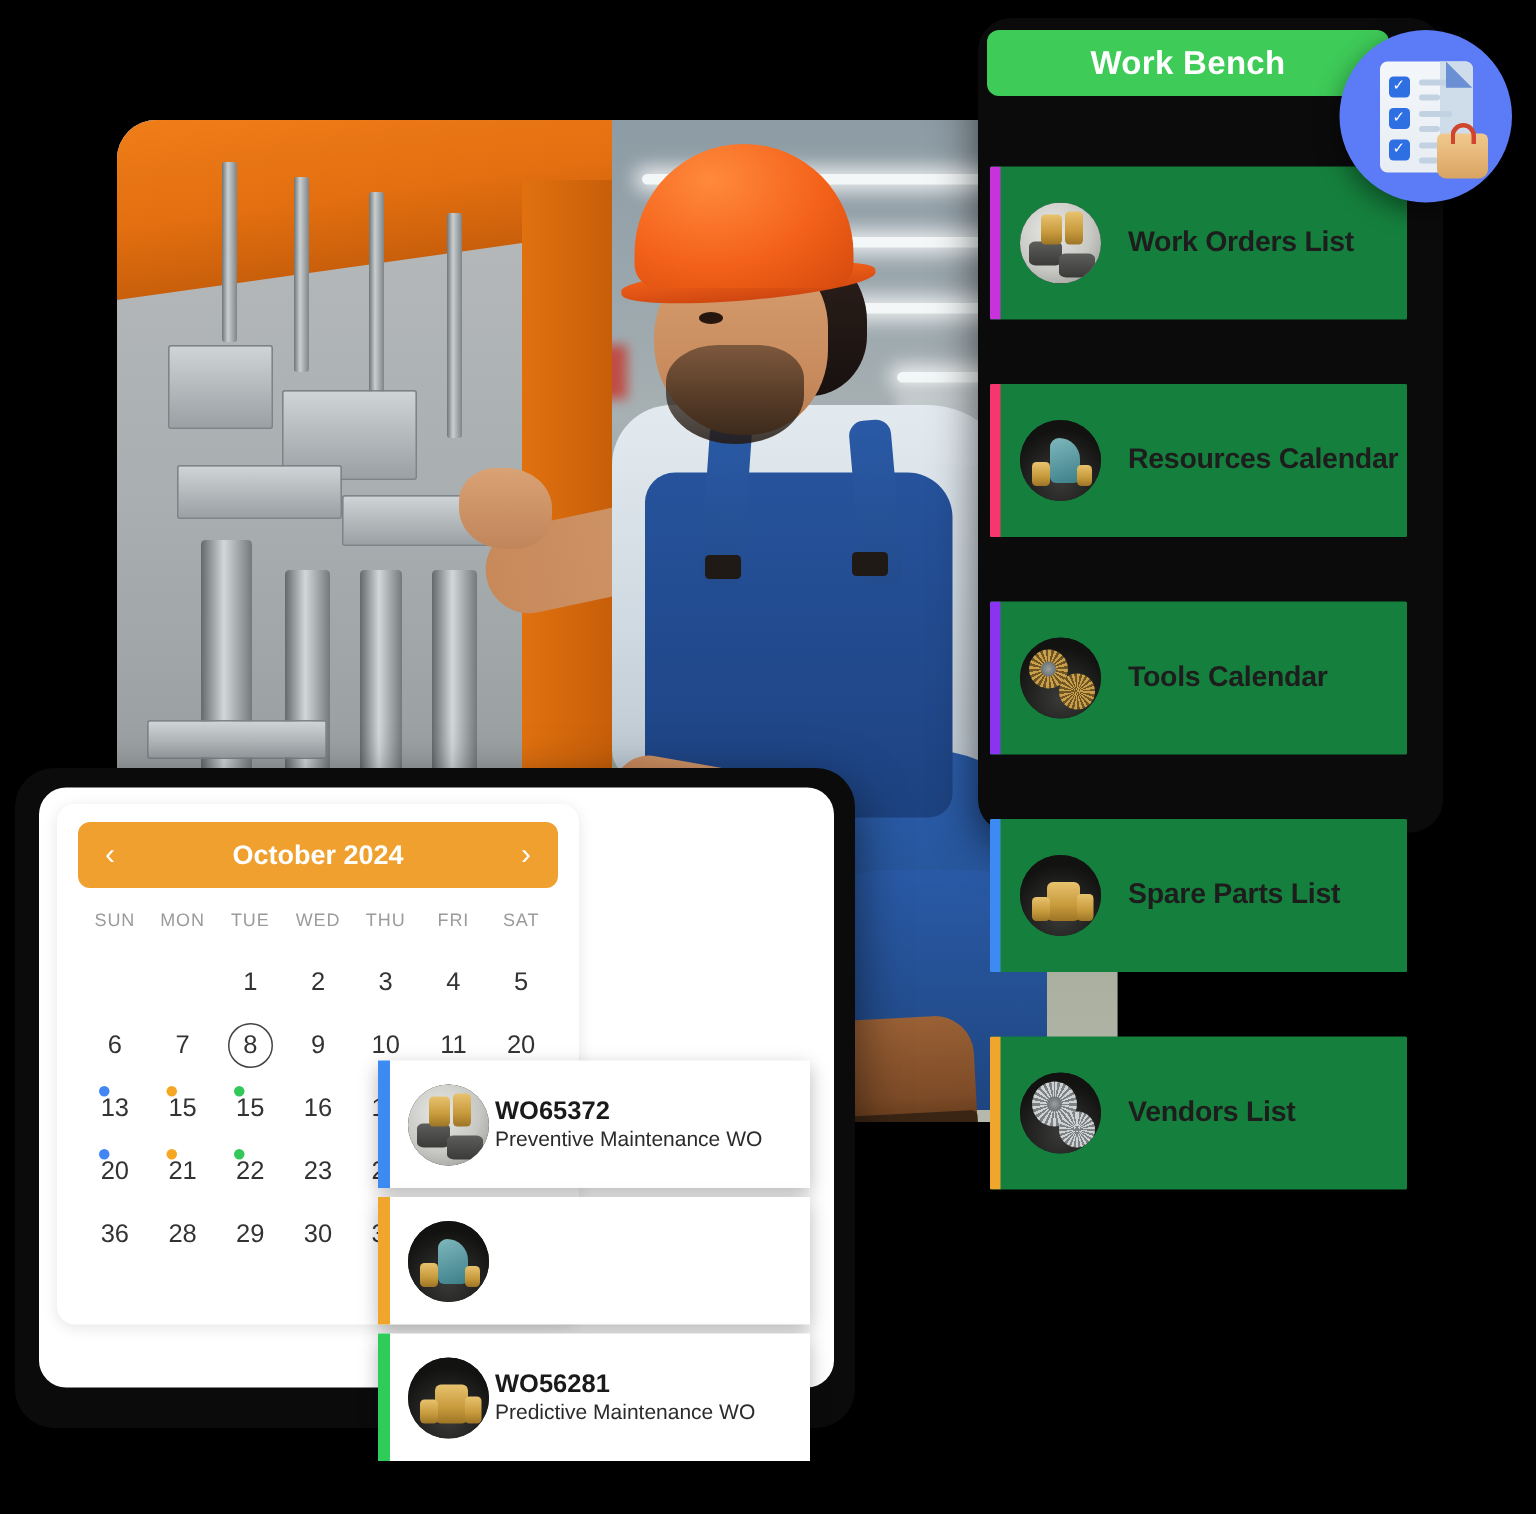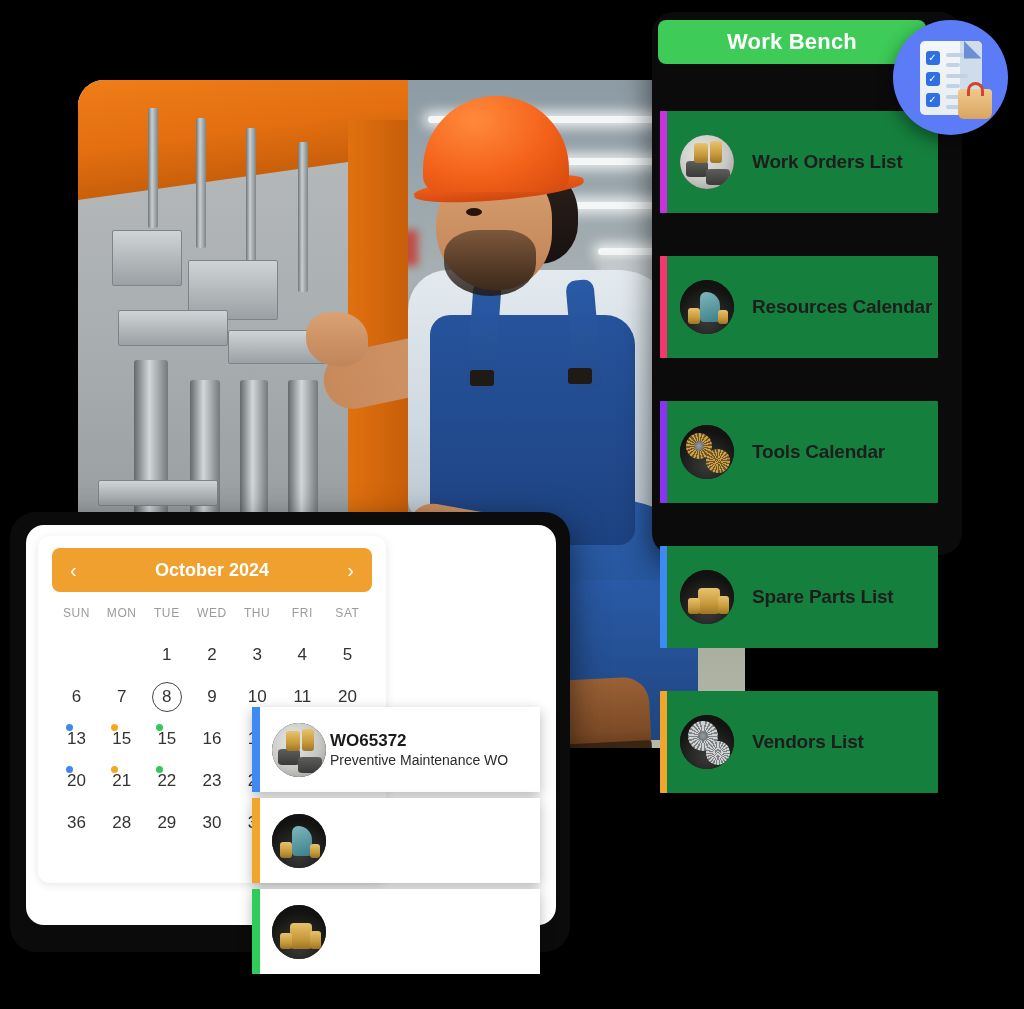--- a/index.html
+++ b/index.html
@@ -643,16 +643,20 @@
     </div>
 
     <div class="wo-card">
       <span class="wo-accent" style="background:#2ecc58"></span>
       <span class="wo-thumb">
         <span class="th t-dark"></span>
         <span class="t-gold" style="left:18px;top:18px;width:22px;height:26px;border-radius:4px;"></span>
         <span class="t-gold" style="left:8px;top:28px;width:12px;height:16px;"></span>
         <span class="t-gold" style="left:38px;top:26px;width:11px;height:18px;"></span>
       </span>
+      <span class="wo-text">
+        <span class="wo-id">WO56281</span><br>
+        <span class="wo-desc">Predictive Maintenance WO</span>
+      </span>
     </div>
   </div>
 
 </div>
 
 </body></html>

